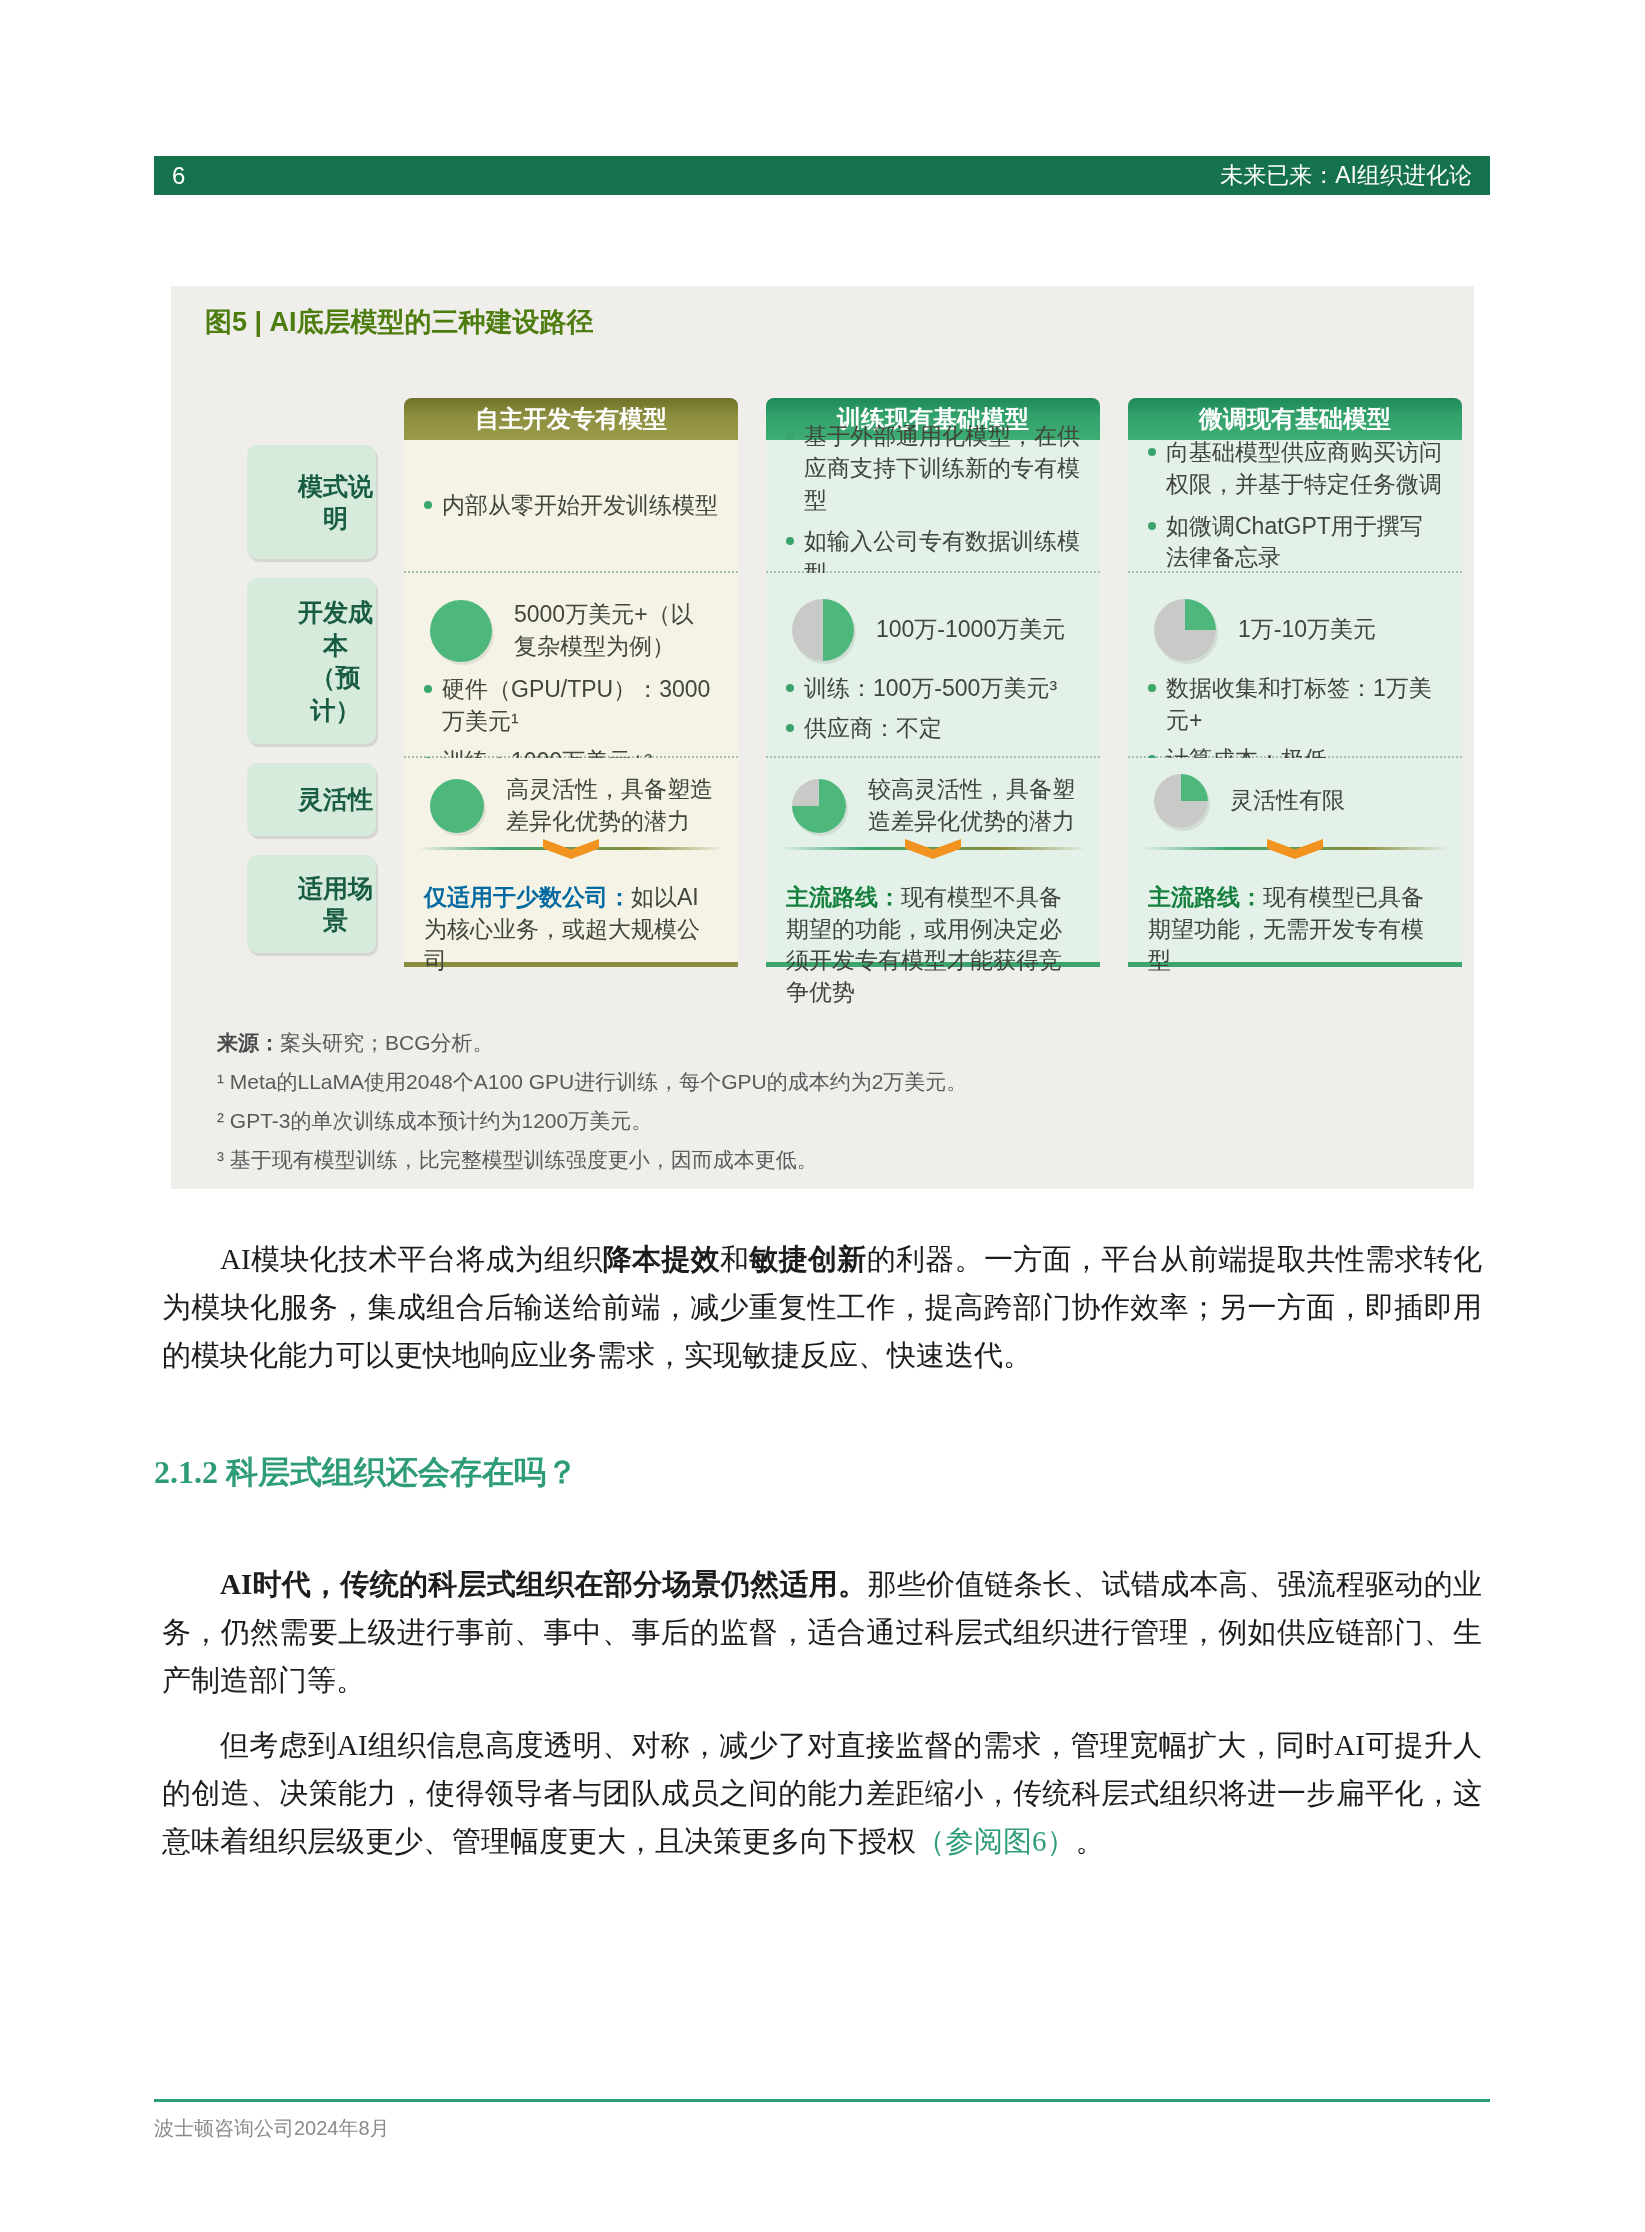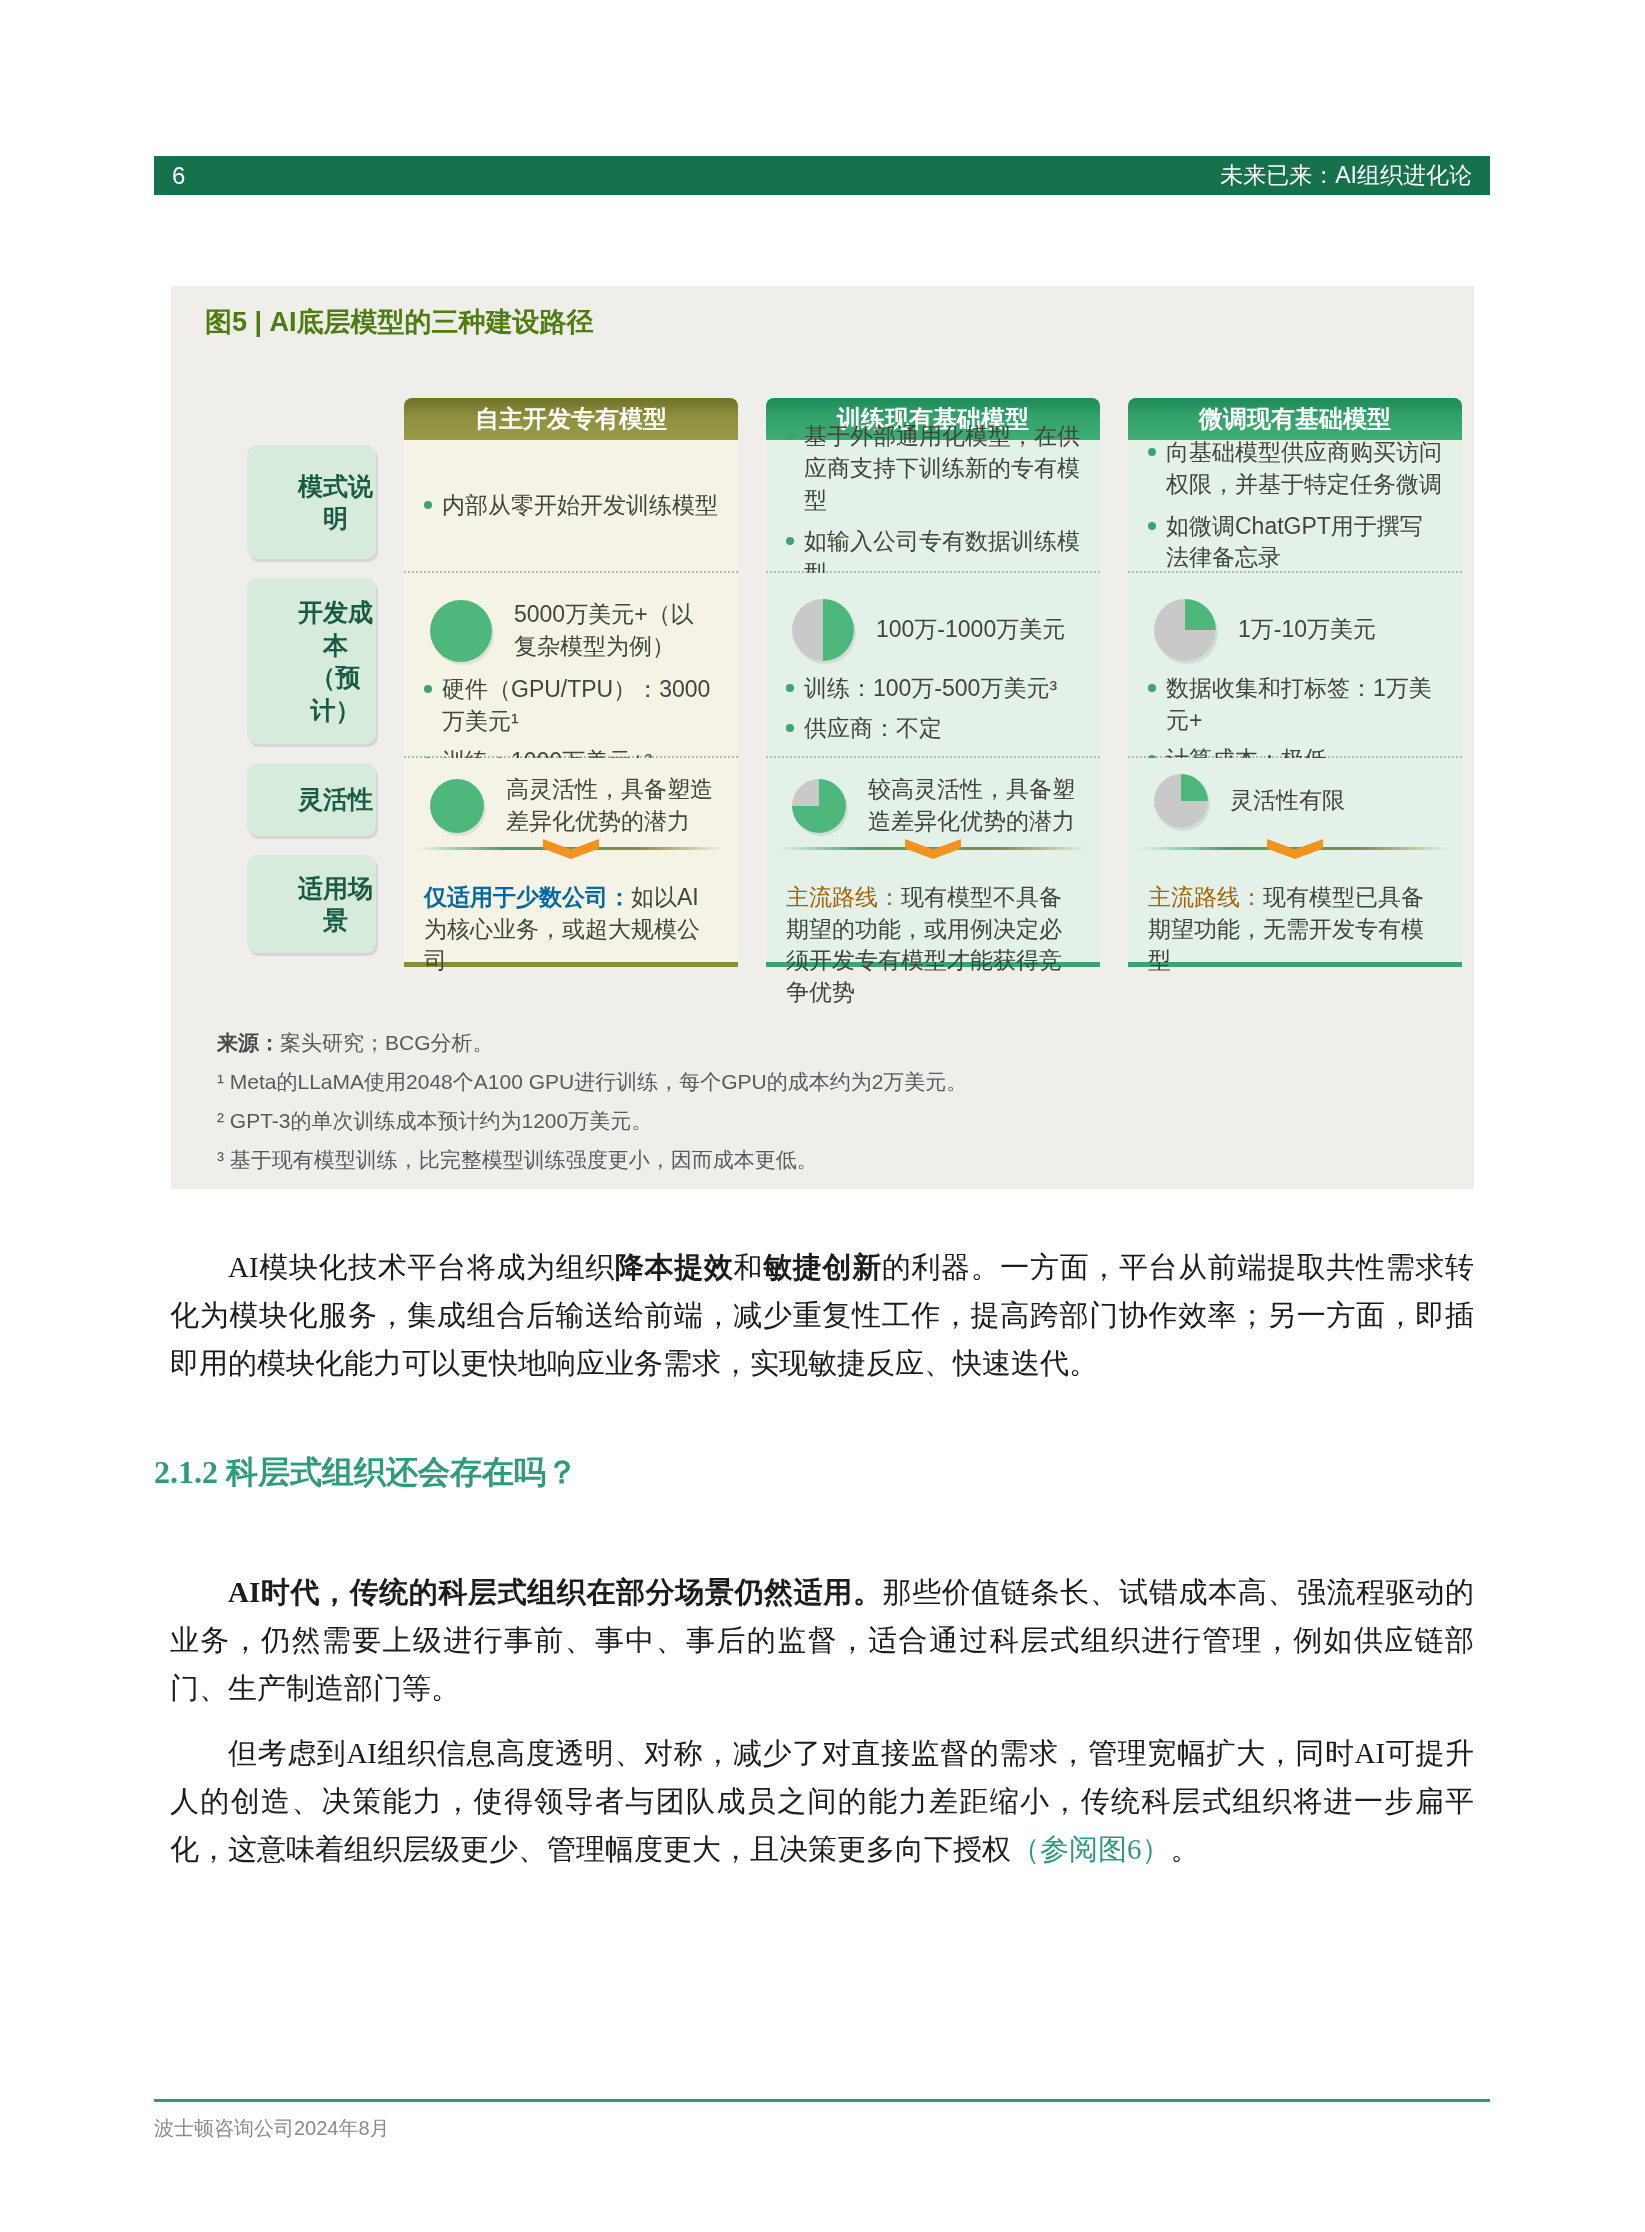--- a/index.html
+++ b/index.html
@@ -54,30 +54,30 @@
   .divline{position:absolute;left:4%;right:4%;bottom:0;height:3px;
            background:linear-gradient(90deg,rgba(60,165,111,0) 0%,#3CA56F 28%,#8A8C3E 72%,rgba(138,140,62,0) 100%);}
   .chev{position:absolute;left:50%;bottom:-9px;transform:translateX(-50%);width:56px;height:20px;
         background:#F2921F;clip-path:polygon(0 0,50% 52%,100% 0,100% 48%,50% 100%,0 48%);z-index:2;}
 
   .scen-cell{padding-top:32px;}
   .scen-cell p{margin:0;}
   .bord-olive{border-bottom:5px solid #8A8C3E;}
   .bord-green{border-bottom:5px solid #3CA56F;}
   .lbl-olive{color:#0369a1;font-weight:bold;}
-  .lbl-green{color:#a16207;font-weight:normal;}
+  .lbl-green{color:#15803d;font-weight:bold;}
 
   .fig-notes{position:absolute;left:46px;top:738px;font-size:21px;color:#5A5A5A;line-height:1.85;}
   .fig-notes b{color:#4A4A4A;}
 
   
   .bodytext{position:absolute;left:154px;width:1336px;
             font-family:"Liberation Serif","DejaVu Serif",serif;color:#1c1c1c;
             font-size:29px;line-height:48px;text-align:justify;}
-  .bodytext p{margin:16px;text-indent:2em;}
+  .bodytext p{margin:8px;text-indent:2em;}
   .p1{top:1227px;}
   .p2{top:1552px;}
   .p3{top:1713px;}
   .h212{position:absolute;left:154px;top:1451px;margin:0;
         font-family:"Liberation Serif","DejaVu Serif",serif;
         font-size:32px;font-weight:bold;color:#2F9C79;}
   .greenref{color:#2F9C79;}
 
   
   .footline{position:absolute;left:154px;top:2099px;width:1336px;height:3px;background:#2C9E74;}

